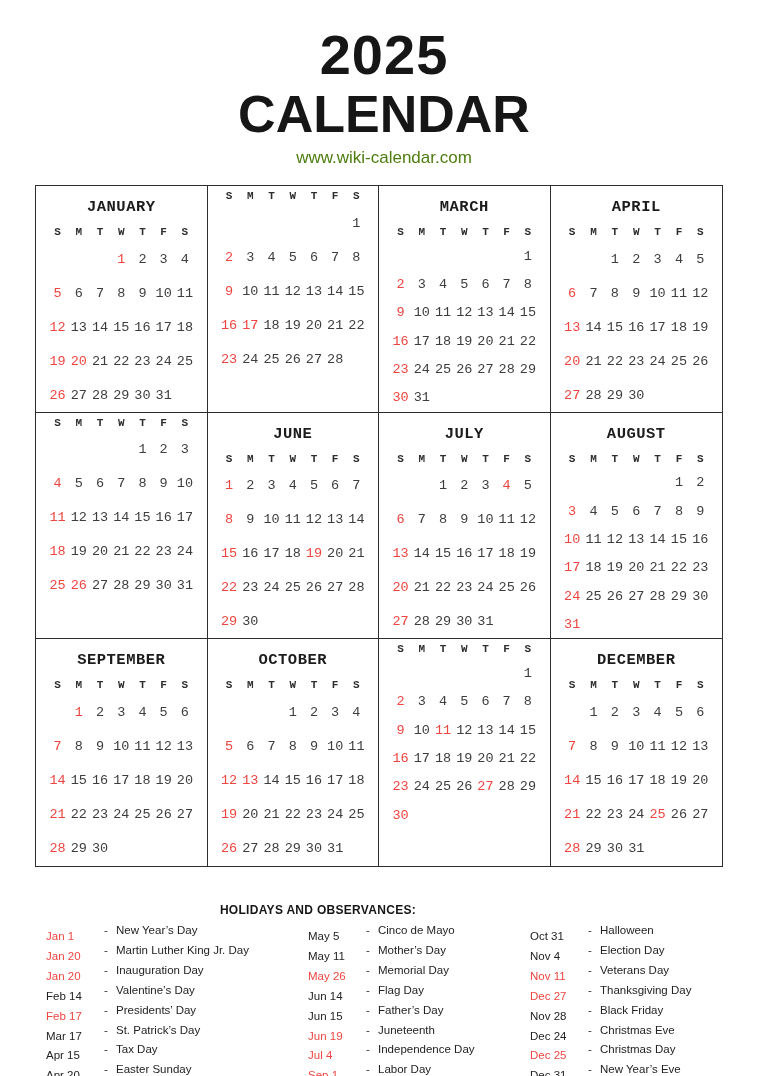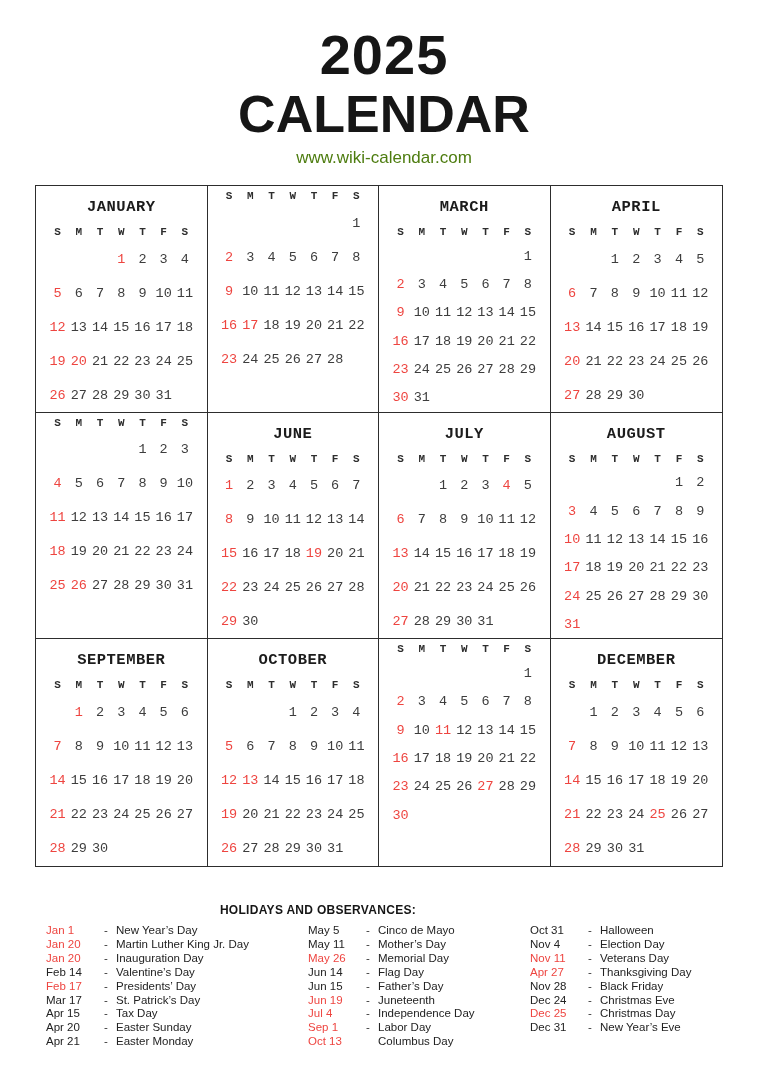--- a/index.html
+++ b/index.html
@@ -41,21 +41,21 @@
   .holidays-heading{
     position:absolute;left:0;top:903px;width:636px;text-align:center;
     font-weight:700;font-size:12px;letter-spacing:.3px;color:#161616;
   }
   .holiday-cols{position:absolute;left:0;top:924px;width:768px;height:130px;}
   .hcol{position:absolute;top:0;}
   .hcol1{left:46px;width:240px;}
   .hcol2{left:308px;width:224px;}
   .hcol3{left:530px;width:220px;}
   .hrow{display:grid;grid-template-columns:50px 20px auto;line-height:13.9px;font-size:11.5px;}
-  .hdate{color:#232323;}
+  .hdate{color:#232323;margin-top:6px;}
   .hdate.red{color:#ee4540;}
   .hdash{text-align:center;color:#333333;}
   .hname{color:#232323;}
 </style>
 </head>
 <body>
 
 <div class="header">
   <div class="year">2025</div>
   <div class="cal-title">CALENDAR</div>
@@ -740,21 +740,21 @@
         <span class="hdate">Nov 4</span>
         <span class="hdash">-</span>
         <span class="hname">Election Day</span>
       </div>
       <div class="hrow">
         <span class="hdate red">Nov 11</span>
         <span class="hdash">-</span>
         <span class="hname">Veterans Day</span>
       </div>
       <div class="hrow">
-        <span class="hdate red">Apr 27</span>
+        <span class="hdate red">Dec 27</span>
         <span class="hdash">-</span>
         <span class="hname">Thanksgiving Day</span>
       </div>
       <div class="hrow">
         <span class="hdate">Nov 28</span>
         <span class="hdash">-</span>
         <span class="hname">Black Friday</span>
       </div>
       <div class="hrow">
         <span class="hdate">Dec 24</span>

